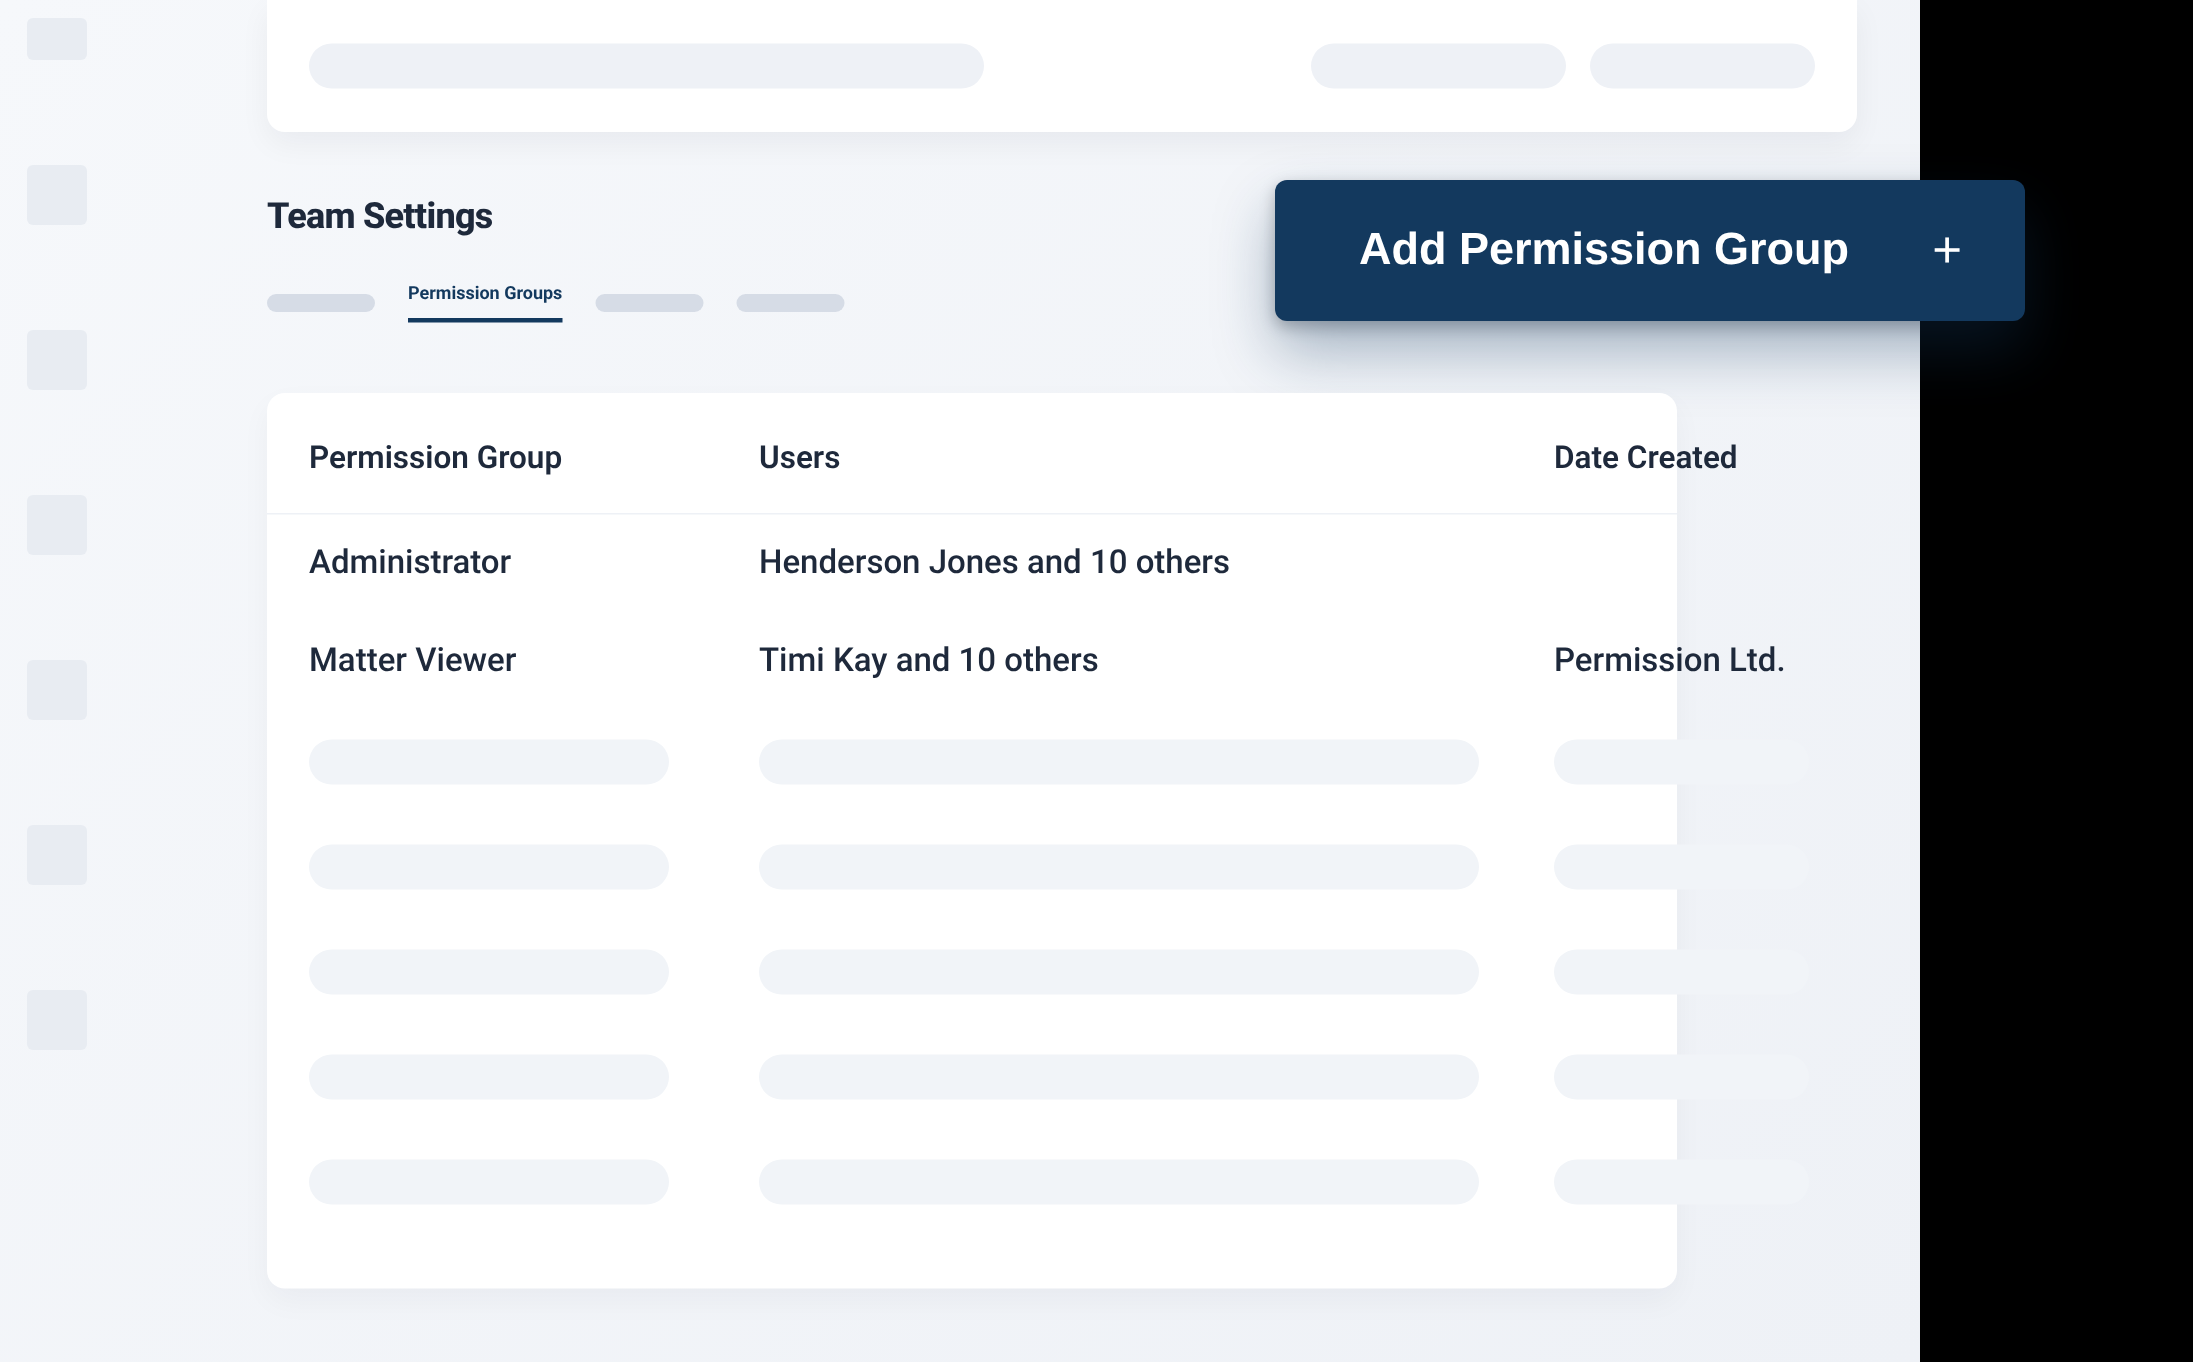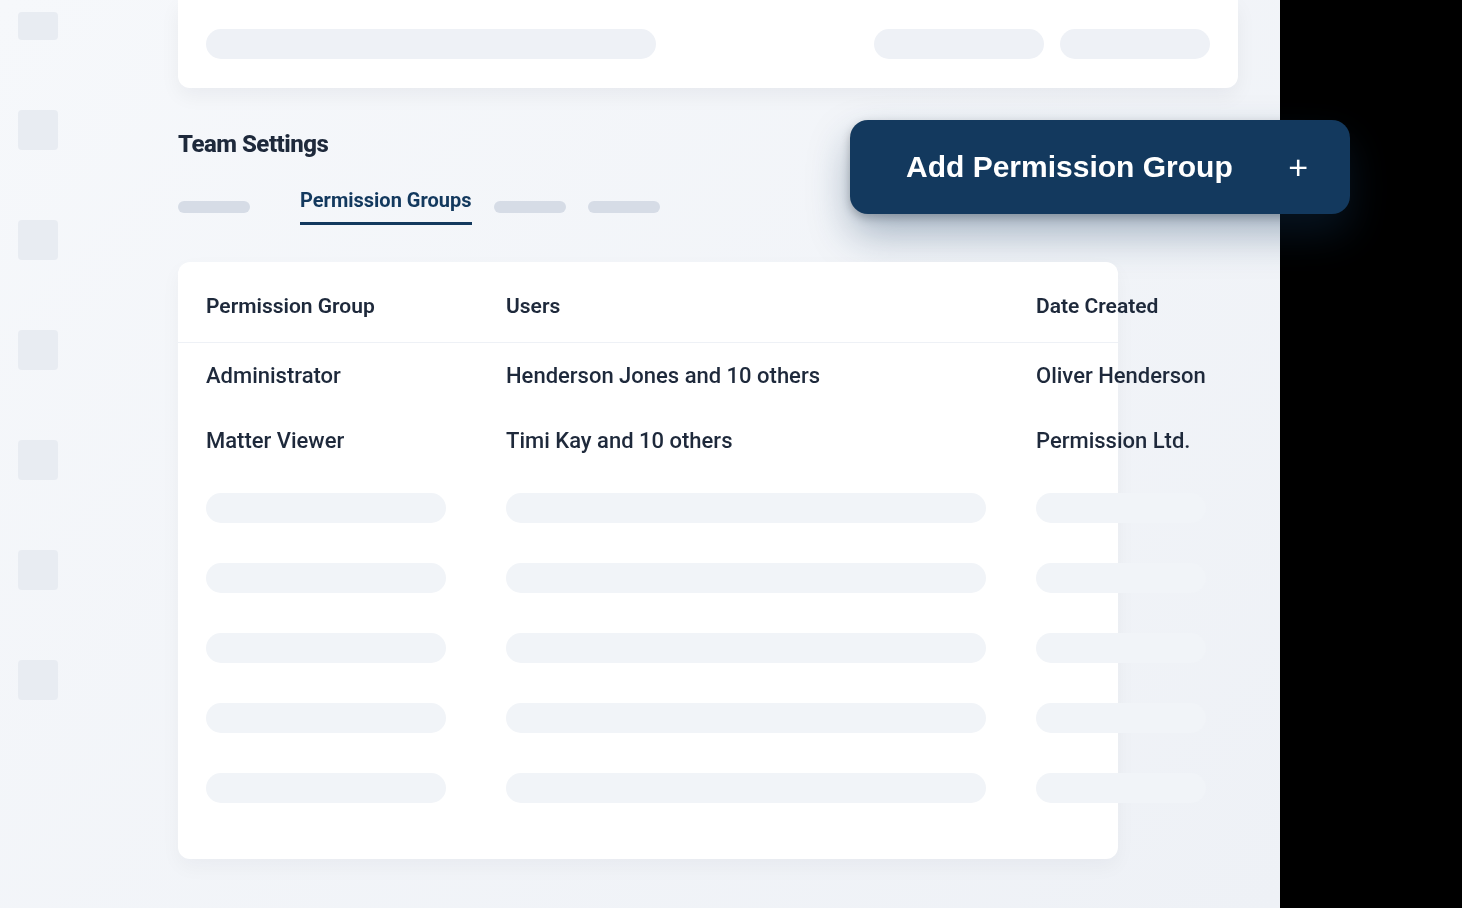--- a/index.html
+++ b/index.html
@@ -76,35 +76,34 @@
     display: flex;
     align-items: center;
     gap: 22px;
   }
   .tabs .tab-ph {
     width: 72px; height: 12px; background: #d6dce6; border-radius: 6px;
   }
   .tabs .tab-active {
     color: #13395e;
     font-weight: 700;
-    font-size: 20px;
+    font-size: 12px;
     padding-bottom: 10px;
     border-bottom: 3px solid #13395e;
-    margin-left: 28px;
   }
   
   .add-btn {
     position: absolute;
     left: 850px;
     top: 120px;
     min-width: 500px;
     height: 94px;
     background: #13395e;
     color: #fff;
-    border-radius: 18px;
+    border-radius: 8px;
     box-shadow: 0 20px 40px rgba(19,57,94,0.35), 0 4px 10px rgba(0,0,0,0.25);
     display: flex;
     align-items: center;
     justify-content: space-between;
     padding: 0 42px 0 56px;
     font-size: 30px;
     font-weight: 600;
     cursor: pointer;
     border: none;
   }
@@ -194,21 +193,20 @@
   <div class="table-card">
     <div class="thead">
       <div class="th">Permission Group</div>
       <div class="th">Users</div>
       <div class="th">Date Created</div>
     </div>
 
     <div class="trow">
       <div class="td">Administrator</div>
       <div class="td">Henderson Jones and 10 others</div>
-      <div class="td">Oliver Henderson</div>
     </div>
 
     <div class="trow">
       <div class="td">Matter Viewer</div>
       <div class="td">Timi Kay and 10 others</div>
       <div class="td">Permission Ltd.</div>
     </div>
 
     <div class="trow placeholder">
       <div>

